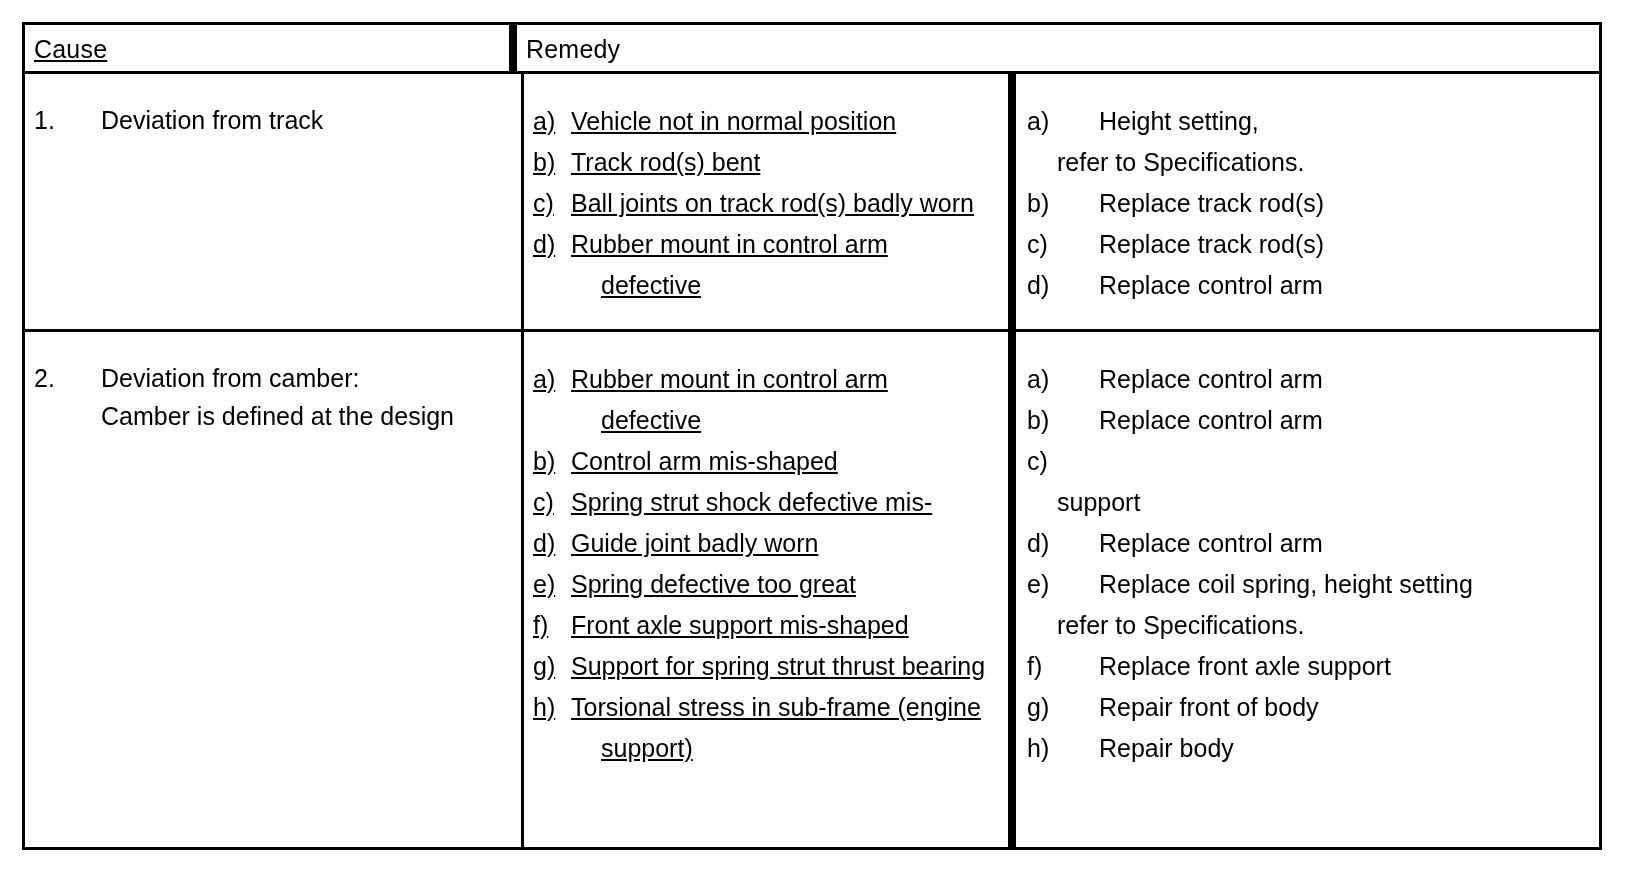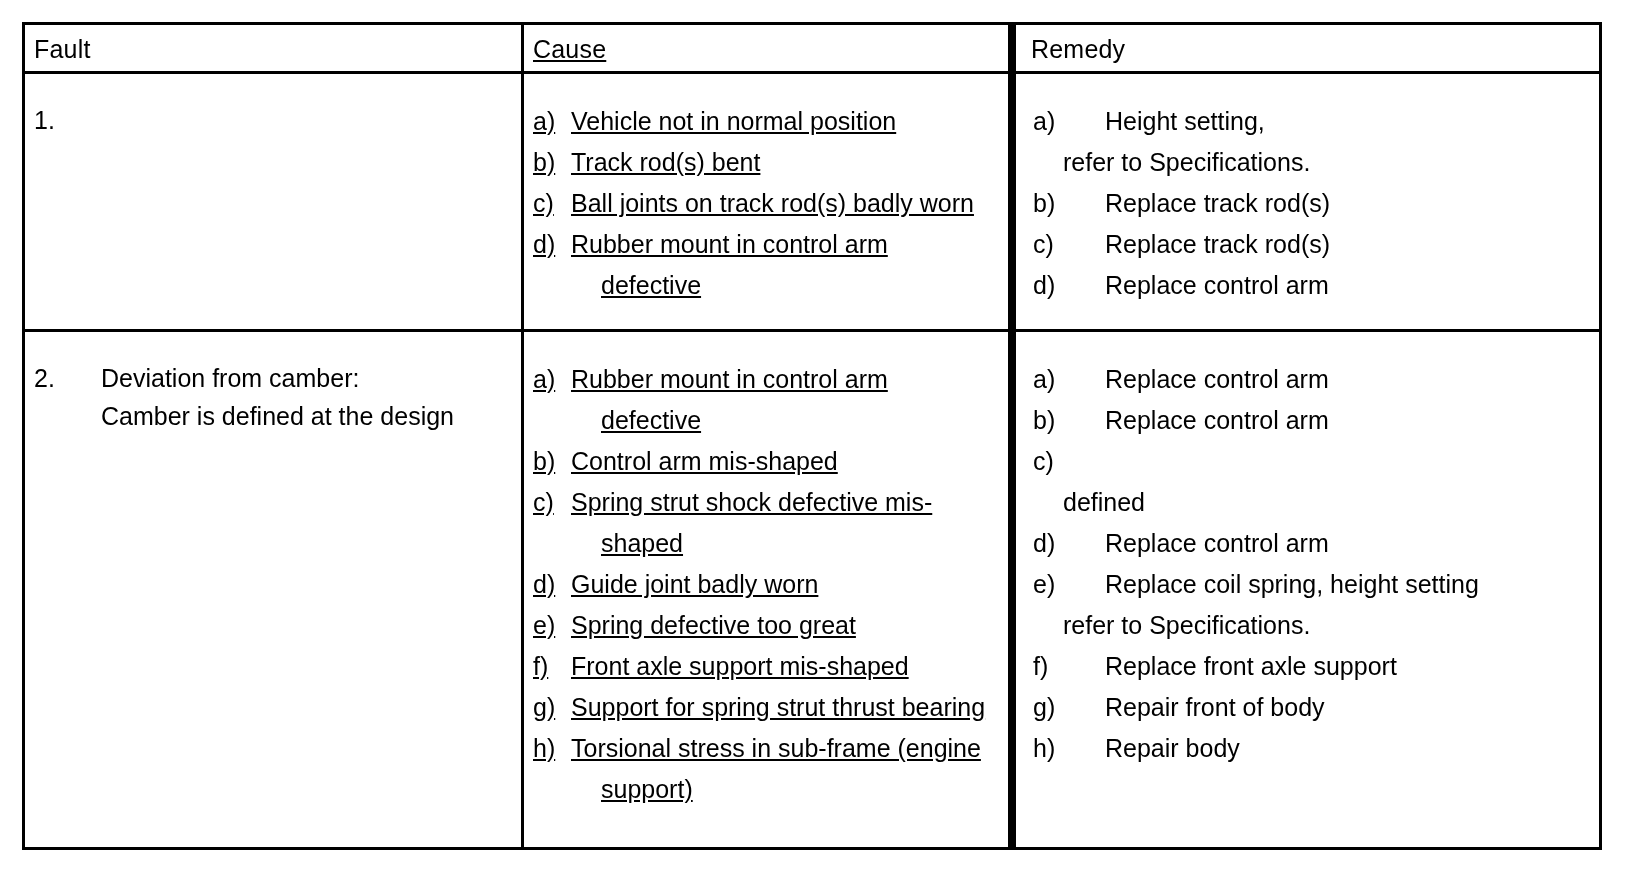--- a/index.html
+++ b/index.html
@@ -46,21 +46,21 @@
   .row.body-row-2 {
     height: 515px;
   }
   .cell {
     position: relative;
     overflow: hidden;
     padding: 0;
   }
   .col-fault   { width: 499px; border-right: 3px solid #000; }
   .col-cause   { width: 492px; border-right: 8px solid #000000; text-decoration: underline; }
-  .col-remedy  { width: 583px; padding-left: 6px; }
+  .col-remedy  { width: 583px; }
 
   .header-text {
     font-size: 25px;
     line-height: 1;
     padding-left: 9px;
     padding-top: 12px;
     letter-spacing: 0.2px;
     white-space: nowrap;
   }
 
@@ -129,36 +129,34 @@
   }
 </style>
 </head>
 <body>
 
 <div class="page">
 
   <div class="table">
 
     <div class="row header-row">
-      <div class="cell col-fault">
-        <div class="header-text">Fault</div>
-      </div>
       <div class="cell col-cause">
         <div class="header-text">Cause</div>
       </div>
       <div class="cell col-remedy">
         <div class="header-text">Remedy</div>
       </div>
     </div>
 
     <div class="row body-row-1">
       <div class="cell col-fault">
         <div class="fault-block">
           <div class="fault-line">
             <span class="fault-num">1.</span>
+            <span class="fault-text">Deviation from track</span>
           </div>
         </div>
       </div>
       <div class="cell col-cause">
         <div class="cause-block">
           <div class="cause-item">
             <div class="cause-line">
               <span class="cause-marker">a)</span>
               <span class="cause-text">Vehicle not in normal position</span>
             </div>
@@ -239,21 +237,20 @@
             <div class="cause-line">
               <span class="cause-marker">b)</span>
               <span class="cause-text">Control arm mis-shaped</span>
             </div>
           </div>
           <div class="cause-item">
             <div class="cause-line">
               <span class="cause-marker">c)</span>
               <span class="cause-text">Spring strut shock defective mis-</span>
             </div>
-            <div class="cause-cont">shaped</div>
           </div>
           <div class="cause-item">
             <div class="cause-line">
               <span class="cause-marker">d)</span>
               <span class="cause-text">Guide joint badly worn</span>
             </div>
           </div>
           <div class="cause-item">
             <div class="cause-line">
               <span class="cause-marker">e)</span>
@@ -293,21 +290,21 @@
           <div>
             <div class="remedy-line">
               <span class="remedy-marker">b)</span>
               <span class="remedy-text">Replace control arm</span>
             </div>
           </div>
           <div>
             <div class="remedy-line">
               <span class="remedy-marker">c)</span>
             </div>
-            <div class="remedy-cont">defined</div>
+            <div class="remedy-cont">support</div>
           </div>
           <div>
             <div class="remedy-line">
               <span class="remedy-marker">d)</span>
               <span class="remedy-text">Replace control arm</span>
             </div>
           </div>
           <div>
             <div class="remedy-line">
               <span class="remedy-marker">e)</span>

